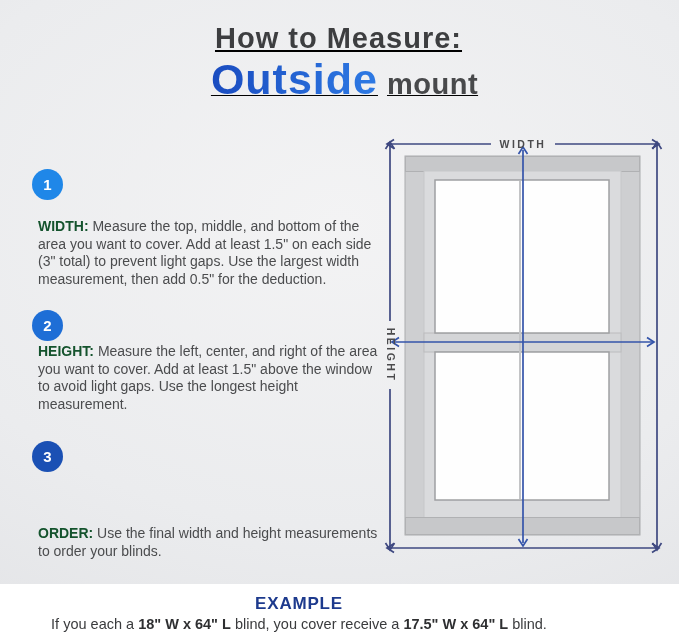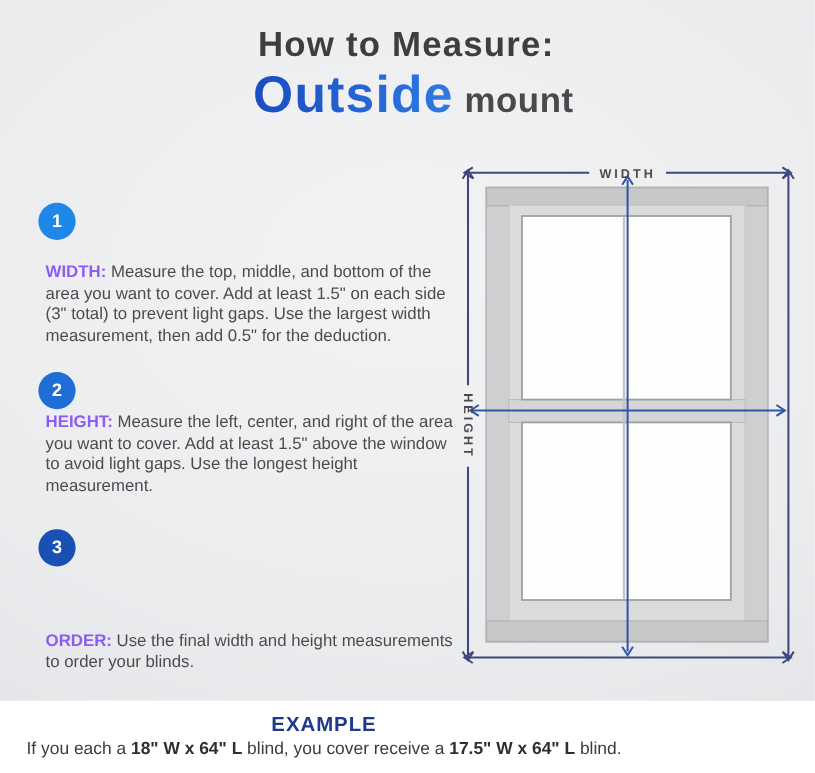--- a/index.html
+++ b/index.html
@@ -1,42 +1,42 @@
 <!DOCTYPE html>
 <html><head>
 <meta charset="utf-8">
 <style>
   html,body{margin:0;padding:0;}
   body{width:679px;height:644px;overflow:hidden;font-family:"Liberation Sans","DejaVu Sans",sans-serif;}
   .page{position:relative;width:679px;height:644px;background:#fff;}
   .gray-area{position:absolute;left:0;top:0;width:679px;height:584px;
     background:radial-gradient(115% 95% at 50% 38%, #f3f3f4 0%, #ebecee 55%, #e0e1e4 100%);}
   
-  .header{position:absolute;top:22px;left:0;width:677px;text-align:center;line-height:1.12;}
+  .header{position:absolute;top:22px;left:0;width:677px;text-align:center;line-height:1.12;text-decoration:underline;}
   .title-line1{font-size:29px;font-weight:700;color:#3d3e40;letter-spacing:1px;}
   .title-line2{margin-top:1px;margin-left:12px;}
   .title-highlight{font-size:43px;font-weight:800;letter-spacing:1px;
     background:linear-gradient(90deg,#1a4cc0 0%,#2e7ae4 100%);
     -webkit-background-clip:text;background-clip:text;-webkit-text-fill-color:transparent;color:#1d5ccd;}
   .title-suffix{font-size:29px;font-weight:700;color:#48494b;letter-spacing:.5px;margin-left:9px;}
   
   .step-badge{position:absolute;width:31px;height:31px;border-radius:50%;
     color:#fff;font-size:15px;font-weight:700;display:flex;align-items:center;justify-content:center;}
   .step-text{position:absolute;left:38px;width:347px;font-size:14px;line-height:17.5px;color:#4b4c4e;}
-  .step-label{font-weight:700;color:#8b5cf6;}
+  .step-label{font-weight:700;color:#14532d;}
   .b1{left:32px;top:169px;} .t1{top:204px;}
   .b2{left:32px;top:310px;} .t2{top:329px;}
   .b3{left:32px;top:441px;} .t3{top:485px;margin-top:40px;}
   
   .diagram{position:absolute;left:376px;top:126px;width:298px;height:436px;}
   .diagram svg{display:block;}
   .measure-label{font-size:10.5px;font-weight:600;fill:#4b4b4d;letter-spacing:2.5px;
     font-family:"Liberation Sans","DejaVu Sans",sans-serif;}
   
-  .footer{position:absolute;left:0;top:584px;width:540px;height:60px;background:#ffffff;text-align:center;}
+  .footer{position:absolute;left:0;top:584px;width:540px;height:60px;background:#ffffff;text-align:center;padding-left:29px;}
   .example-heading{margin:10px 0 2px 0;font-size:17px;font-weight:700;color:#1d3a8d;letter-spacing:.8px;}
   .example-line{margin:0;font-size:14.5px;color:#3a3b3d;}
   .example-bold{font-weight:700;color:#2e2f31;}
 </style>
 </head>
 <body>
 
 <div class="page">
   <div class="gray-area"></div>
 

